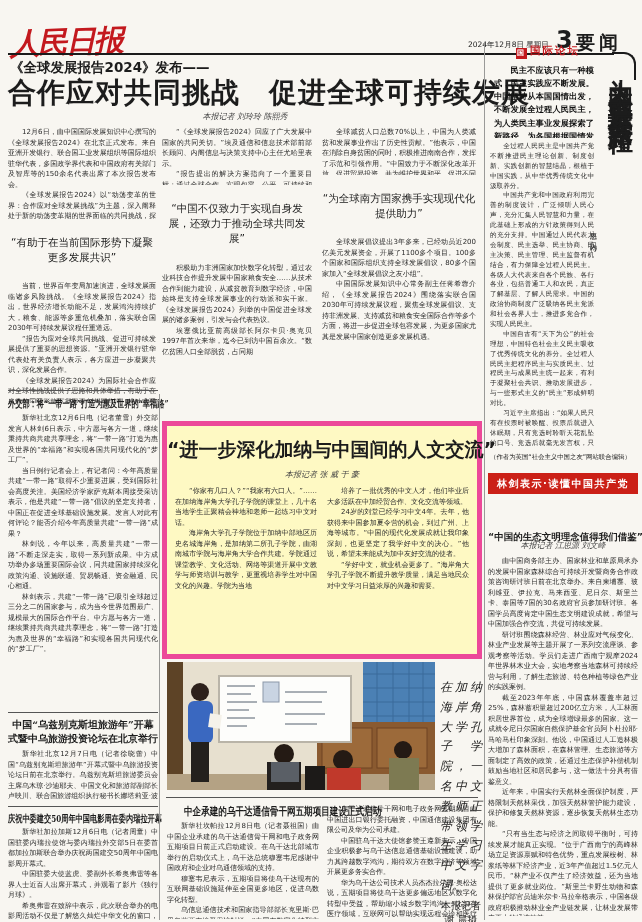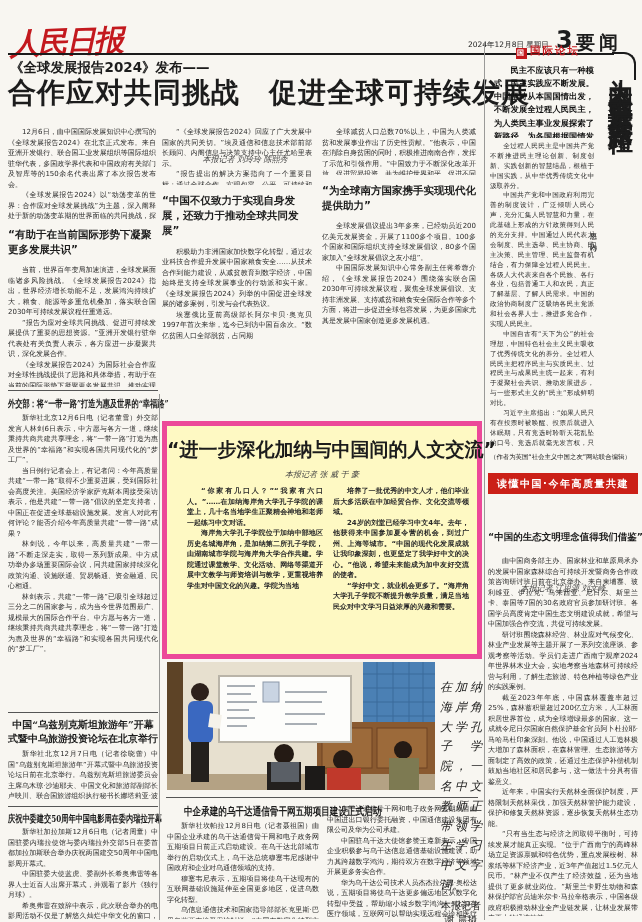--- a/index.html
+++ b/index.html
@@ -12,24 +12,24 @@
          font-size:30px;color:#c3191e;letter-spacing:-2px;transform:rotate(-2deg);}
   .hrule{height:2px;background:#1b1b1b;}
   .corner{border-top:2px solid #1b1b1b;border-right:2px solid #1b1b1b;
           border-top-right-radius:12px;}
   .dateline{font-size:7.5px;color:#222;}
   .pageno{font-size:24px;font-weight:bold;}
   .secname{font-size:19px;font-weight:bold;letter-spacing:4px;}
   
   .kicker{font-size:13.5px;font-weight:bold;}
   .bighead{font-size:28px;font-weight:900;letter-spacing:1px;text-align:center;white-space:nowrap;}
-  .byline{font-family:"DejaVu Serif",serif;font-style:italic;font-size:8px;color:#444;text-align:center;margin-top:43px;}
+  .byline{font-family:"DejaVu Serif",serif;font-style:italic;font-size:8px;color:#444;text-align:center;}
   .colbox{overflow:hidden;font-size:7px;line-height:1.5;color:#2a2a2a;}
   .para{margin:0;text-indent:2em;text-align:justify;}
-  .subhead{font-size:10.5px;font-weight:700;text-align:left;line-height:1.45;margin:8px 0;}
+  .subhead{font-size:10.5px;font-weight:400;text-align:center;line-height:1.45;margin:16px 0;}
   .vline{width:1px;background:#9a9a98;}
   .hline{height:1px;background:#555;}
   
   .kaihead{font-family:"DejaVu Serif",serif;font-weight:bold;font-size:10px;white-space:nowrap;}
   .squeeze{display:inline-block;transform:scaleX(.72);transform-origin:left center;}
   .kaihead2{font-family:"DejaVu Serif",serif;font-weight:bold;font-size:10px;text-align:center;line-height:1.4;}
   
   .redbox{border:5px solid #ec4899;background:#fef9c3;}
   .boxhead{font-size:19px;font-weight:900;text-align:center;white-space:nowrap;}
   
@@ -124,21 +124,21 @@
       <p class="para">中国驻委大使蓝虎、委副外长希奥弗雷等各界人士近百人出席开幕式，并观看了影片《独行月球》。</p>
       <p class="para">希奥弗雷在致辞中表示，此次联合举办的电影周活动不仅是了解悠久灿烂中华文化的窗口，也展现了两国的深厚友谊和密切合作。希望通过此次活动使两国人民更加了解中国人民的理想和价值观，促进两国文化交流互鉴。</p>
     </div>
 
   <div class="abs vline" style="left:159px;top:394px;height:526px;"></div>
   <div class="abs vline" style="left:484px;top:42px;height:878px;"></div>
 
   <div class="abs redbox" style="left:162px;top:421px;width:310px;height:228px;">
     <div class="boxhead" style="margin-top:11px;">“进一步深化加纳与中国间的人文交流”</div>
     <div class="byline" style="margin-top:6px;">本报记者 张 威 于 豪</div>
-    <div style="display:flex;gap:10px;padding:6px 8px 0 20px;font-weight:bold;">
+    <div style="display:flex;gap:10px;padding:6px 8px 0 8px;">
       <div class="colbox" style="width:145px;height:152px;">
           <p class="para">“你家有几口人？”“我家有六口人。”……在加纳海岸角大学孔子学院的课堂上，几十名当地学生正聚精会神地和老师一起练习中文对话。</p>
           <p class="para">海岸角大学孔子学院位于加纳中部地区历史名城海岸角，是加纳第二所孔子学院，由湖南城市学院与海岸角大学合作共建。学院通过课堂教学、文化活动、网络等渠道开展中文教学与师资培训与教学，更重视培养学生对中国文化的兴趣。学院为当地</p>
         </div>
       <div class="colbox" style="width:145px;height:152px;">
           <p class="para">培养了一批优秀的中文人才，他们毕业后大多活跃在中加经贸合作、文化交流等领域。</p>
           <p class="para">24岁的刘堂已经学习中文4年。去年，他获得来中国参加夏令营的机会，到过广州、上海等城市。“中国的现代化发展成就让我印象深刻，也更坚定了我学好中文的决心。”他说，希望未来能成为加中友好交流的使者。</p>
           <p class="para">“学好中文，就业机会更多了。”海岸角大学孔子学院不断提升教学质量，满足当地民众对中文学习日益浓厚的兴趣和需要。</p>
         </div>
     </div>
@@ -221,21 +221,21 @@
       <p class="para">全过程人民民主是中国共产党不断推进民主理论创新、制度创新、实践创新的智慧结晶，根植于中国实践，从中华优秀传统文化中汲取养分。</p>
       <p class="para">中国共产党和中国政府利用完善的制度设计，广泛倾听人民心声，充分汇集人民智慧和力量，在此基础上形成的方针政策得到人民的充分支持。中国通过人民代表大会制度、民主选举、民主协商、民主决策、民主管理、民主监督有机结合，有力保障全过程人民民主。各级人大代表来自各个民族、各行各业，包括普通工人和农民，真正了解基层、了解人民需求。中国的政治协商制度广泛吸纳各民主党派和社会各界人士，推进多党合作，实现人民民主。</p>
       <p class="para">中国自古有“天下为公”的社会理想，中国特色社会主义民主吸收了优秀传统文化的养分。全过程人民民主把程序民主与实质民主、过程民主与成果民主统一起来，有利于凝聚社会共识、推动发展进步，与一些形式主义的“民主”形成鲜明对比。</p>
       <p class="para">习近平主席指出：“如果人民只有在投票时被唤醒、投票后就进入休眠期，只有竞选时聆听天花乱坠的口号、竞选后就毫无发言权，只有拉票时受宠、选举后就被冷落，这样的民主不是真正的民主。”全过程人民民主保障了中国治理的高效，也给世界各国提供了有益镜鉴。</p>
     </div>
   <div class="abs note" style="left:490px;top:453px;width:148px;">（作者为英国“社会主义中国之友”网站联合编辑）</div>
 
   <div class="abs vtitle" style="left:600px;top:58px;height:404px;">为人类民主事业发展探索新路径</div>
   <div class="abs vauthor" style="left:588px;top:226px;height:70px;">惠恩·贝内特</div>
 
-  <div class="abs banner" style="left:488px;top:473px;width:150px;height:21px;">读懂中国·今年高质量共建</div>
+  <div class="abs banner" style="left:488px;top:473px;width:150px;height:21px;">林剑表示·读懂中国共产党</div>
   <div class="abs ecohead" style="left:488px;top:531px;width:150px;">“中国的生态文明理念值得我们借鉴”</div>
   <div class="abs byline" style="left:488px;top:540px;width:150px;">本报记者 江思源 刘文峰</div>
   <div class="abs colbox" style="left:488px;top:556px;width:150px;height:360px;">
       <p class="para">由中国商务部主办、国家林业和草原局承办的发展中国家森林综合可持续开发暨商务合作政策咨询研讨班日前在北京举办。来自柬埔寨、玻利维亚、伊拉克、马来西亚、尼日尔、斯里兰卡、泰国等7国的30名政府官员参加研讨班。各国学员高度肯定中国生态文明建设成就，希望与中国加强合作交流，共促可持续发展。</p>
       <p class="para">研讨班围绕森林经营、林业应对气候变化、林业产业发展等主题开展了一系列交流座谈、参观考察等活动。学员们走进广西南宁观摩2024年世界林木业大会，实地考察当地森林可持续经营与利用，了解生态旅游、特色种植等绿色产业的实践案例。</p>
       <p class="para">截至2023年年底，中国森林覆盖率超过25%，森林蓄积量超过200亿立方米，人工林面积居世界首位，成为全球增绿最多的国家。这一成就令尼日尔国家自然保护基金官员阿卜杜拉耶·马哈马杜印象深刻。他说，中国通过人工造林极大增加了森林面积，在森林管理、生态旅游等方面制定了高效的政策，还通过生态保护补偿机制鼓励当地社区和居民参与，这一做法十分具有借鉴意义。</p>
       <p class="para">近年来，中国实行天然林全面保护制度，严格限制天然林采伐，加强天然林管护能力建设，保护和修复天然林资源，逐步恢复天然林生态功能。</p>
       <p class="para">“只有当生态与经济之间取得平衡时，可持续发展才能真正实现。”位于广西南宁的高峰林场立足资源禀赋和特色优势，重点发展桉树、林浆纸等林下经济产业，近3年产值超过1.5亿元人民币。“林产业不仅产生了经济效益，还为当地提供了更多就业岗位。”斯里兰卡野生动物和森林保护部官员迪米尔卡·马拉辛格表示，中国各级政府积极推动林业全产业链发展，让林业发展带来更大的经济效益。</p>
     </div>
 

